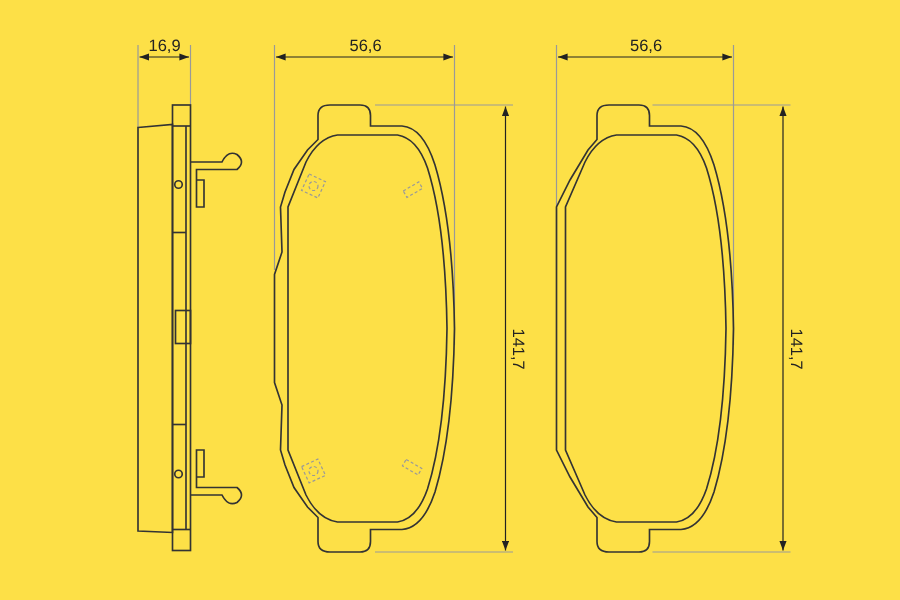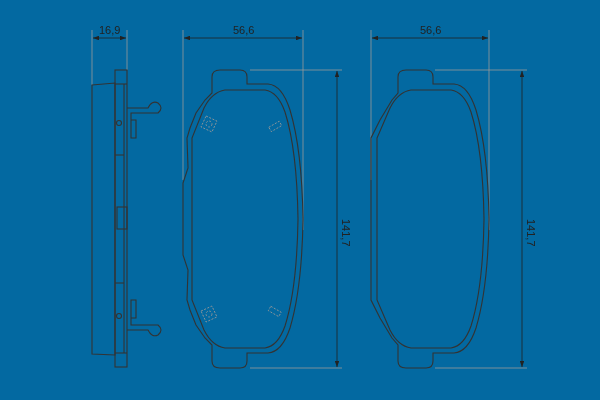--- a/index.html
+++ b/index.html
@@ -1,16 +1,16 @@
 <!DOCTYPE html>
 <html><head>
 <meta charset="utf-8">
 <style>
   html,body{margin:0;padding:0;background:#fff;}
-  #stage{position:relative;width:600px;height:400px;overflow:hidden;background:#0369a1;}
+  #stage{position:relative;width:600px;height:400px;overflow:hidden;background:#fde047;}
   svg{position:absolute;left:0;top:0;}
   .dimtext{font-family:"Liberation Sans",sans-serif;font-size:11px;fill:#222;}
   .thin{stroke:#999;stroke-width:0.8;fill:none;}
   .ol{stroke:#333;stroke-width:1.1;fill:none;}
   .dash{stroke:#999;stroke-width:0.8;fill:none;stroke-dasharray:2 1.5;}
 </style>
 </head>
 <body>
 
 <div id="stage">

